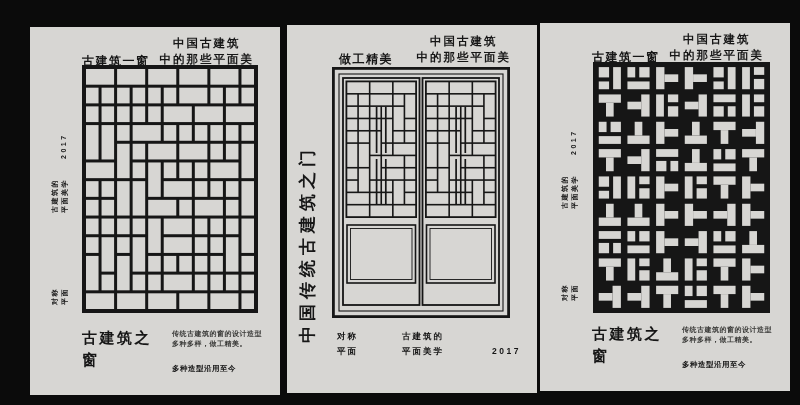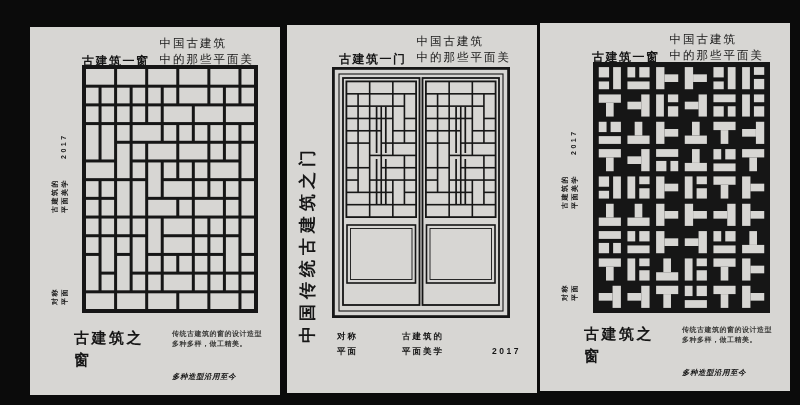--- a/index.html
+++ b/index.html
@@ -5,40 +5,40 @@
   html,body{margin:0;padding:0;background:#0b0b0b;}
   .stage{position:relative;width:800px;height:405px;background:#0b0b0b;overflow:hidden;
          font-family:"Liberation Sans","DejaVu Sans",sans-serif;color:#161616;}
   .poster{position:absolute;width:250px;height:368px;background:#d7d6d3;}
   .p1{left:30px;top:27px;}
   .p2{left:287px;top:25px;}
   .p3{left:540px;top:23px;}
 
   .series-label{position:absolute;left:52px;top:26px;font-size:12px;font-weight:bold;
                 letter-spacing:1.5px;white-space:nowrap;}
-  .main-title{position:absolute;right:26px;top:8px;text-align:left;font-weight:normal;
+  .main-title{position:absolute;right:26px;top:8px;text-align:center;font-weight:bold;
               font-size:11.5px;line-height:16px;letter-spacing:2px;white-space:nowrap;}
 
   .graphic{position:absolute;display:block;}
   .g-win{left:52px;top:38px;}
   .g-fret{left:53px;top:39px;}
   .g-door{left:45px;top:42px;}
 
   .v-text{position:absolute;transform-origin:0 0;transform:rotate(-90deg);
           white-space:nowrap;font-weight:bold;}
   .v-year{left:30px;top:132px;font-size:7px;letter-spacing:2.5px;}
   .v-aes{left:20px;top:186px;font-size:7px;letter-spacing:1.5px;line-height:10px;}
   .v-sym{left:20px;top:278px;font-size:7px;letter-spacing:1.5px;line-height:10px;}
   .v-door-title{left:10px;top:318px;font-size:17px;letter-spacing:5px;line-height:22px;}
 
-  .big-title{position:absolute;left:44px;top:300px;font-size:15px;font-weight:bold;
+  .big-title{position:absolute;left:52px;top:300px;font-size:15px;font-weight:bold;
              letter-spacing:2.5px;line-height:22px;}
   .desc{position:absolute;left:142px;top:302px;font-size:7px;line-height:9.5px;
         letter-spacing:0.5px;font-weight:bold;color:#3a3a38;}
-  .desc-bold{margin-top:24px;font-size:7.5px;font-weight:bold;color:#161616;font-style:italic;}
+  .desc-bold{margin-top:16px;font-size:7.5px;font-weight:bold;color:#161616;}
 
   .foot-col{position:absolute;font-size:8.5px;font-weight:bold;letter-spacing:2px;
             line-height:15px;white-space:nowrap;}
   .fc1{left:50px;top:304px;}
   .fc2{left:115px;top:304px;}
   .fc-year{left:205px;top:319px;letter-spacing:2.5px;}
 </style>
 </head>
 <body>
 
@@ -170,21 +170,21 @@
       <div>窗</div>
     </div>
     <div class="desc">
       <div>传统古建筑的窗的设计造型</div>
       <div>多种多样，做工精美。</div>
       <div class="desc-bold">多种造型沿用至今</div>
     </div>
   </section>
 
   <section class="poster p2">
-    <div class="series-label">古建筑一门</div>
+    <div class="series-label">做工精美</div>
     <div class="main-title">
       <div>中国古建筑</div>
       <div>中的那些平面美</div>
     </div>
     <svg id="door-svg" class="graphic g-door" width="178" height="251" viewBox="0 0 178 251">
         <rect x="1.4" y="1.4" width="175.2" height="248.2" fill="none" stroke="#161616" stroke-width="2.8"></rect>
         <rect x="7" y="7" width="164" height="237" fill="none" stroke="#161616" stroke-width="1.1"></rect>
         <rect x="11" y="11" width="76.5" height="227" fill="none" stroke="#161616" stroke-width="1.8"></rect>
         <rect x="13.5" y="13.5" width="71.5" height="137.5" fill="#161616"></rect>
         <rect x="15.3" y="15.3" width="21.566666666666666" height="10.718181818181819" fill="#d7d6d3"></rect>

